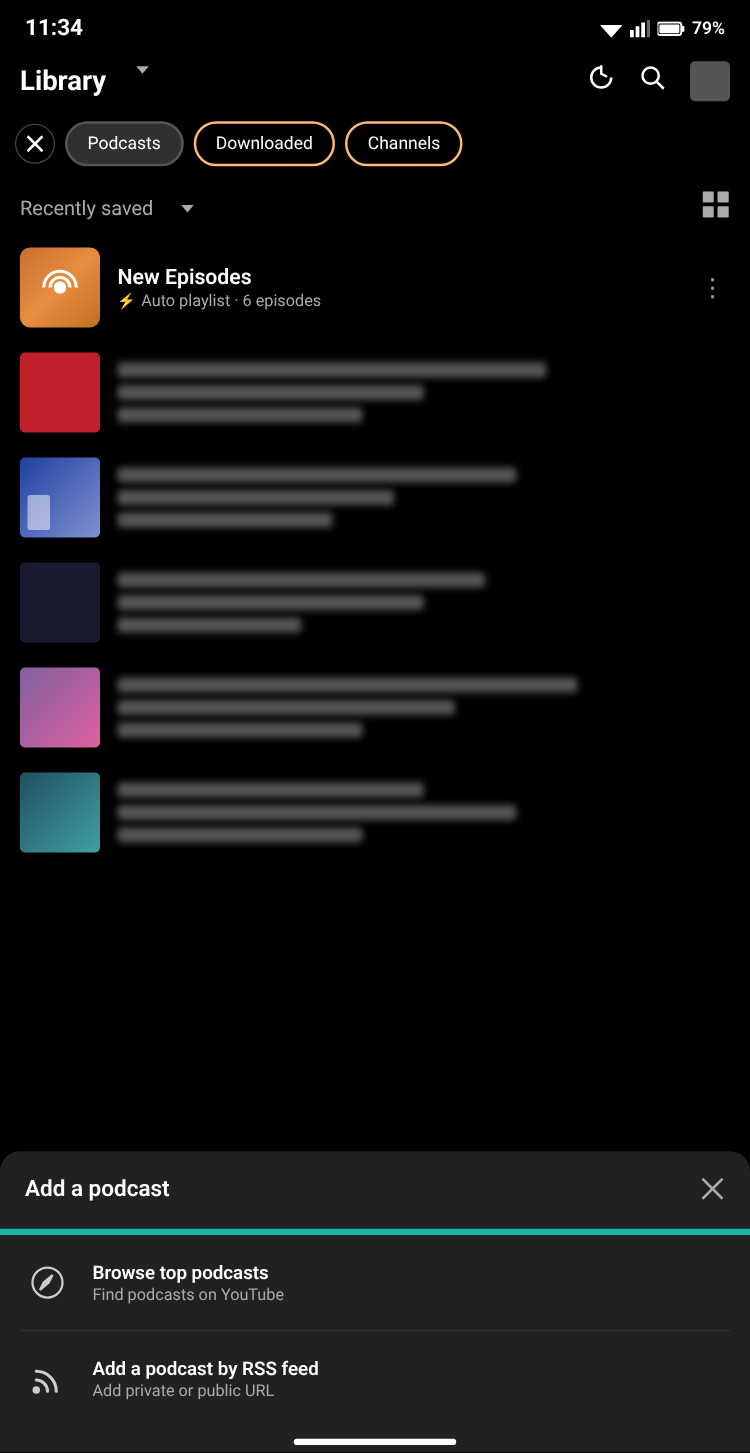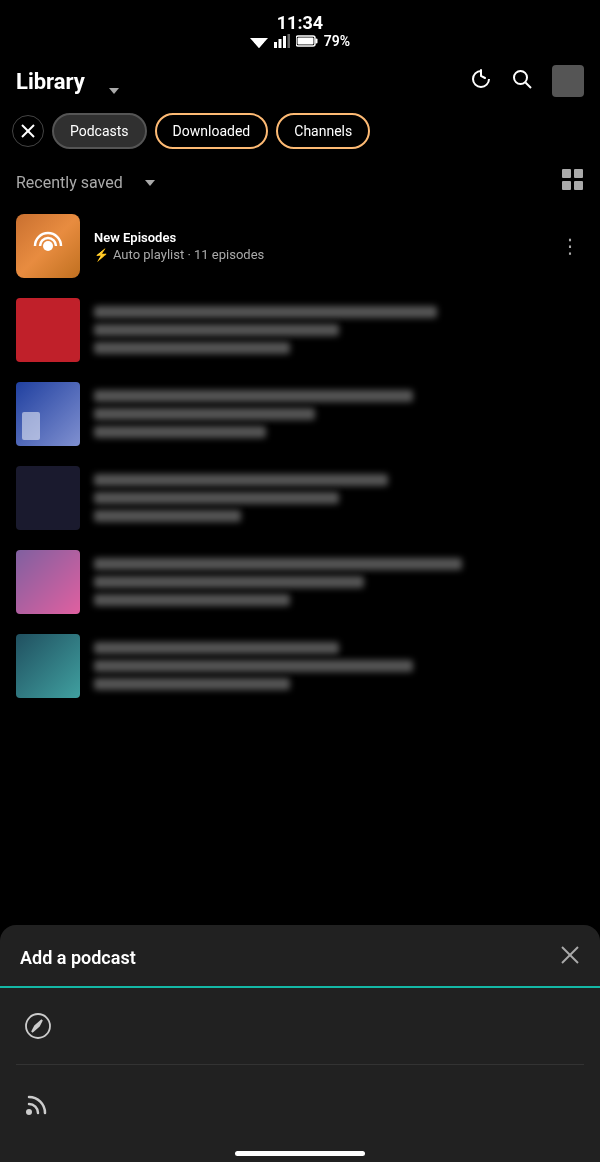--- a/index.html
+++ b/index.html
@@ -14,21 +14,20 @@
       position: relative;
     }
 
     
     .status-bar {
       display: flex;
       justify-content: space-between;
       align-items: center;
       padding: 12px 20px 8px 20px;
       background: #000;
-      flex-direction: column;
     }
     .status-time {
       font-size: 18px;
       font-weight: 700;
       color: #fff;
     }
     .status-icons {
       display: flex;
       align-items: center;
       gap: 6px;
@@ -44,21 +43,21 @@
     
     .header {
       display: flex;
       justify-content: space-between;
       align-items: center;
       padding: 8px 16px 12px 16px;
       background: #000;
     }
     .header-title {
       display: flex;
-      align-items: flex-end;
+      align-items: flex-start;
       gap: 22px;
       font-size: 22px;
       font-weight: 700;
       color: #fff;
     }
     .header-icons {
       display: flex;
       align-items: center;
       gap: 18px;
     }
@@ -149,21 +148,21 @@
       height: 64px;
       border-radius: 4px;
       flex-shrink: 0;
       object-fit: cover;
     }
     .list-info {
       flex: 1;
       min-width: 0;
     }
     .list-title {
-      font-size: 13px;
+      font-size: 17px;
       font-weight: 600;
       color: #fff;
       white-space: nowrap;
       overflow: hidden;
       text-overflow: ellipsis;
     }
     .list-sub {
       font-size: 13px;
       color: #aaa;
       margin-top: 2px;
@@ -197,23 +196,22 @@
       bottom: 0;
       left: 0;
       width: 600px;
       background: #212121;
       border-radius: 16px 16px 0 0;
       z-index: 10;
     }
     .bottom-sheet-header {
       display: flex;
       justify-content: space-between;
-      align-items: center;
       padding: 20px 20px 16px 20px;
-      border-bottom: 2px solid #14b8a6;
+      border-bottom: 5px solid #14b8a6;
     }
     .bottom-sheet-title {
       font-size: 18px;
       font-weight: 600;
       color: #fff;
     }
     .close-btn {
       color: #aaa;
       font-size: 20px;
       cursor: pointer;
@@ -399,21 +397,21 @@
     <svg viewBox="0 0 36 36" fill="white">
       <circle cx="18" cy="18" r="5" fill="white"></circle>
       <path d="M10 18 a8 8 0 0 1 16 0" fill="none" stroke="white" stroke-width="2.5"></path>
       <path d="M5 18 a13 13 0 0 1 26 0" fill="none" stroke="white" stroke-width="2.5"></path>
     </svg>
   </div>
   <div class="list-info">
     <div class="list-title">New Episodes</div>
     <div class="list-sub">
       <span style="font-size:12px;">⚡</span>
-      <span>Auto playlist · 11 episodes</span>
+      <span>Auto playlist · 6 episodes</span>
     </div>
   </div>
   <span class="list-more">⋮</span>
 </div>
 
 <div class="list-item">
   <div class="list-thumb red-thumb" style="width:64px;height:64px;border-radius:4px;flex-shrink:0;"></div>
   <div class="blurred-text-block">
     <div class="blur-line" style="width:70%;"></div>
     <div class="blur-line" style="width:50%;"></div>
@@ -470,30 +468,38 @@
     </button>
   </div>
 
   <div class="bottom-sheet-option">
     <div class="option-icon">
       <svg width="28" height="28" viewBox="0 0 28 28" fill="none" stroke="#ccc" stroke-width="1.8">
         <circle cx="14" cy="14" r="12"></circle>
         <polygon points="18,8 11,14 8,20 15,14" fill="#ccc"></polygon>
       </svg>
     </div>
+    <div class="option-text">
+      <div class="option-title">Browse top podcasts</div>
+      <div class="option-sub">Find podcasts on YouTube</div>
+    </div>
   </div>
 
   <div class="divider"></div>
 
   <div class="bottom-sheet-option">
     <div class="option-icon">
       <svg width="28" height="28" viewBox="0 0 28 28" fill="#ccc">
         <circle cx="5" cy="23" r="3"></circle>
         <path d="M5 15 a9 9 0 0 1 9 9" fill="none" stroke="#ccc" stroke-width="2.5" stroke-linecap="round"></path>
         <path d="M5 8 a16 16 0 0 1 16 16" fill="none" stroke="#ccc" stroke-width="2.5" stroke-linecap="round"></path>
       </svg>
     </div>
+    <div class="option-text">
+      <div class="option-title">Add a podcast by RSS feed</div>
+      <div class="option-sub">Add private or public URL</div>
+    </div>
   </div>
 
   <div class="home-indicator">
     <div class="home-bar"></div>
   </div>
 </div>
 
 </body></html>

